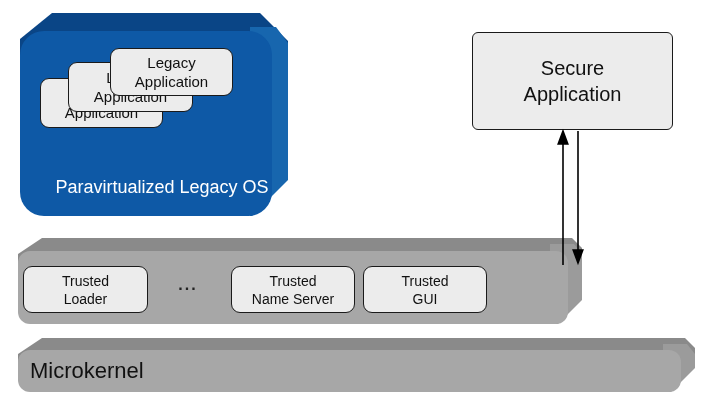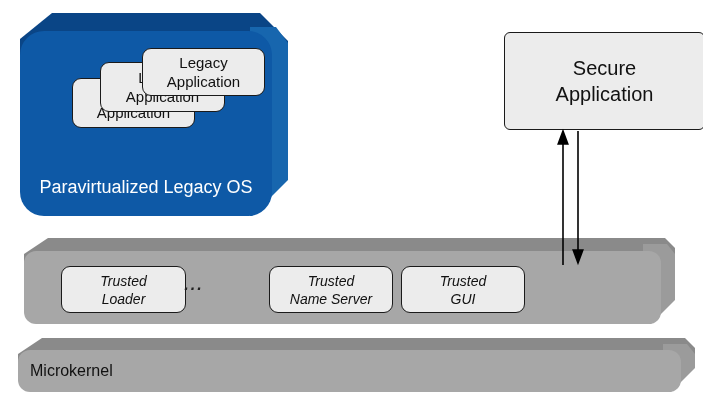--- a/index.html
+++ b/index.html
@@ -41,46 +41,45 @@
   .slab.gray .bevel-right {
     top:6px; right:0; bottom:0; width:32px;
     background:var(--slab-right,#9b9b9b);
     clip-path:polygon(0 0, calc(100% - 8px) 0, 100% 10px, 100% calc(100% - 24px), calc(100% - 24px) 100%, 0 100%);
   }
   .slab.gray .front {
     left:0; top:13px; right:14px; bottom:0;
     background:var(--slab-face,#a7a7a7);
     border-radius:12px;
   }
-  .slab.trusted { left:24px; top:238px; width:651px; height:86px;font-style:italic; }
+  .slab.trusted { left:18px; top:238px; width:564px; height:86px; }
   .slab.micro   { left:18px; top:338px; width:677px; height:54px; }
   .slab.micro .front { top:12px; }
 
   
   .node {
     position:absolute; box-sizing:border-box;
     background:var(--node-fill,#ececec);
     border:1.5px solid var(--node-border,#1a1a1a);
     border-radius:9px;
     display:flex; align-items:center; justify-content:center;
     text-align:center;
-    margin-left:32px;
   }
   .node span { white-space:pre-line; display:block; }
 
   
   .appbox { font-size:15px; line-height:19px; }
   .appbox.back   { left:20px; top:65px; width:123px; height:50px; z-index:1; }
   .appbox.middle { left:48px; top:49px; width:125px; height:50px; z-index:2; }
   .appbox.frontmost { left:90px; top:35px; width:123px; height:48px; z-index:3; }
 
   .os-label {
     position:absolute; left:0; top:164px; width:252px;
     text-align:center; color:var(--os-label-color,#ffffff);
-    font-size:18px; z-index:4;
+    font-size:18px; z-index:4;padding-left:16px;
   }
 
   
   .node.secure {
     left:472px; top:32px; width:201px; height:98px;
     border-radius:6px; font-size:20px; line-height:26px;
   }
 
   
   .tnode { font-size:14px; line-height:18px; z-index:2; }
@@ -91,21 +90,21 @@
 
   .ellipsis {
     position:absolute; left:148px; top:38px; width:44px;
     text-align:center; font-size:16px; letter-spacing:2px;
     color:#222; z-index:2; font-weight:bold;
   }
 
   .micro-label {
     position:absolute; left:12px; top:12px; bottom:0; right:14px;
     display:flex; align-items:center;
-    font-size:16px; color:#111; z-index:2;
+    font-size:22px; color:#111; z-index:2;
   }
 
   
   .arrows { position:absolute; left:0; top:0; width:703px; height:407px;
             z-index:10; pointer-events:none; }
 </style>
 </head>
 <body>
 
 <div class="canvas">

